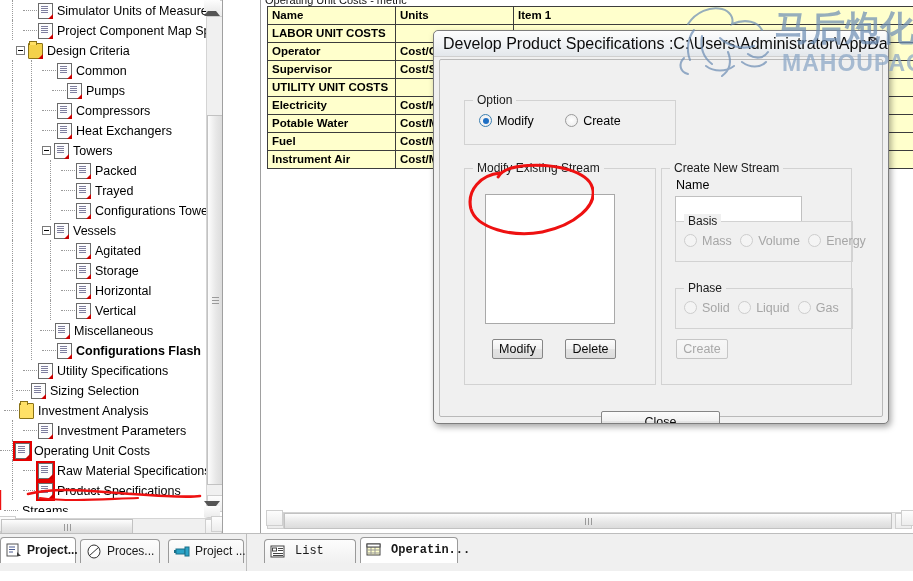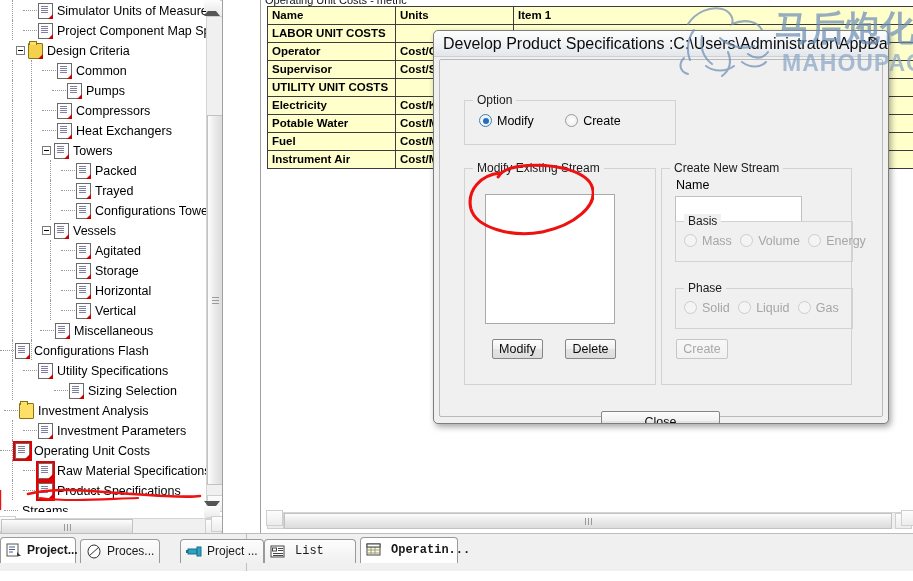--- a/index.html
+++ b/index.html
@@ -231,23 +231,23 @@
       <div class="tnode" style="padding-left: 42px;"><span class="vdot" style="left:12px"></span><span class="vdot" style="left:31px"></span><span class="tw"></span><span class="ico doc"></span><span class="lbl">Towers</span></div>
       <div class="tnode" style="padding-left: 61px;"><span class="vdot" style="left:12px"></span><span class="vdot" style="left:31px"></span><span class="vdot" style="left:50px"></span><span class="dotline"></span><span class="ico doc"></span><span class="lbl">Packed</span></div>
       <div class="tnode" style="padding-left: 61px;"><span class="vdot" style="left:12px"></span><span class="vdot" style="left:31px"></span><span class="vdot" style="left:50px"></span><span class="dotline"></span><span class="ico doc"></span><span class="lbl">Trayed</span></div>
       <div class="tnode" style="padding-left: 61px;"><span class="vdot" style="left:12px"></span><span class="vdot" style="left:31px"></span><span class="vdot" style="left:50px"></span><span class="dotline"></span><span class="ico doc"></span><span class="lbl">Configurations Towers</span></div>
       <div class="tnode" style="padding-left: 42px;"><span class="vdot" style="left:12px"></span><span class="vdot" style="left:31px"></span><span class="tw"></span><span class="ico doc"></span><span class="lbl">Vessels</span></div>
       <div class="tnode" style="padding-left: 61px;"><span class="vdot" style="left:12px"></span><span class="vdot" style="left:31px"></span><span class="vdot" style="left:50px"></span><span class="dotline"></span><span class="ico doc"></span><span class="lbl">Agitated</span></div>
       <div class="tnode" style="padding-left: 61px;"><span class="vdot" style="left:12px"></span><span class="vdot" style="left:31px"></span><span class="vdot" style="left:50px"></span><span class="dotline"></span><span class="ico doc"></span><span class="lbl">Storage</span></div>
       <div class="tnode" style="padding-left: 61px;"><span class="vdot" style="left:12px"></span><span class="vdot" style="left:31px"></span><span class="vdot" style="left:50px"></span><span class="dotline"></span><span class="ico doc"></span><span class="lbl">Horizontal</span></div>
       <div class="tnode" style="padding-left: 61px;"><span class="vdot" style="left:12px"></span><span class="vdot" style="left:31px"></span><span class="vdot" style="left:50px"></span><span class="dotline"></span><span class="ico doc"></span><span class="lbl">Vertical</span></div>
       <div class="tnode" style="padding-left: 40px;"><span class="vdot" style="left:12px"></span><span class="vdot" style="left:31px"></span><span class="dotline"></span><span class="ico doc"></span><span class="lbl">Miscellaneous</span></div>
-      <div class="tnode" style=""><span class="vdot" style="left:12px"></span><span class="vdot" style="left:31px"></span><span class="dotline"></span><span class="ico doc"></span><span class="lbl">Configurations Flash</span></div>
+      <div class="tnode" style="padding-left: 42px; font-weight: bold;"><span class="vdot" style="left:12px"></span><span class="vdot" style="left:31px"></span><span class="dotline"></span><span class="ico doc"></span><span class="lbl">Configurations Flash</span></div>
       <div class="tnode" style="padding-left: 23px;"><span class="vdot" style="left:12px"></span><span class="dotline"></span><span class="ico doc"></span><span class="lbl">Utility Specifications</span></div>
-      <div class="tnode" style="padding-left: 23px; text-align: center;"><span class="vdot" style="left:12px"></span><span class="dotline"></span><span class="ico doc"></span><span class="lbl">Sizing Selection</span></div>
+      <div class="tnode" style="padding-left: 16px;"><span class="vdot" style="left:12px"></span><span class="dotline"></span><span class="ico doc"></span><span class="lbl">Sizing Selection</span></div>
       <div class="tnode" style="padding-left: 4px;"><span class="dotline"></span><span class="ico folder"></span><span class="lbl">Investment Analysis</span></div>
       <div class="tnode" style="padding-left: 23px;"><span class="vdot" style="left:12px"></span><span class="dotline"></span><span class="ico doc"></span><span class="lbl">Investment Parameters</span></div>
       <div class="tnode" style=""><span class="vdot" style="left:12px"></span><span class="dotline"></span><span class="ico doc redbox"></span><span class="lbl">Operating Unit Costs</span></div>
       <div class="tnode" style="padding-left: 23px;"><span class="vdot" style="left:12px"></span><span class="dotline"></span><span class="ico doc redbox"></span><span class="lbl">Raw Material Specifications</span></div>
       <div class="tnode" style="padding-left: 23px;"><span class="vdot" style="left:12px"></span><span class="dotline"></span><span class="ico doc redbox"></span><span class="lbl">Product Specifications</span></div>
       <div class="tnode" style="padding-left: 4px;"><span class="dotline"></span><span style="display:inline-block;width:3px"></span><span class="lbl">Streams</span></div>
     </div>
 
   <div class="vscroll" style="left:206px;top:0;height:512px;">
     <div class="up">
@@ -441,21 +441,21 @@
   <div class="tabstrip" id="tabs-left" style="left:0;">
       <div class="tab active" style="left: 0px; width: 76px;"><span class="ti"><svg viewBox="0 0 16 15">
             <rect x="1" y="1" width="11" height="12" fill="#fff" stroke="#555"></rect>
             <path d="M3 4h6M3 6.5h6M3 9h4" stroke="#4b5b8f" stroke-width="1"></path>
             <path d="M11 9l4 4-4 0z" fill="#3c3c3c"></path>
           </svg></span><span>Project...</span></div>
       <div class="tab" style="left: 80px; width: 80px;"><span class="ti"><svg viewBox="0 0 16 15">
             <ellipse cx="8" cy="7.5" rx="6" ry="6.5" fill="#fff" stroke="#333"></ellipse>
             <path d="M3 12L13 3" stroke="#333"></path>
           </svg></span><span>Proces...</span></div>
-      <div class="tab" style="left: 180px; width: 84px;"><span class="ti"><svg viewBox="0 0 16 15">
+      <div class="tab" style="left: 168px; width: 76px;"><span class="ti"><svg viewBox="0 0 16 15">
             <rect x="2" y="5" width="9" height="5" fill="#2aa3c7" stroke="#1b6f88"></rect>
             <rect x="11" y="3" width="4" height="9" fill="#2aa3c7" stroke="#1b6f88"></rect>
             <rect x="0" y="6" width="2" height="3" fill="#1b6f88"></rect>
           </svg></span><span>Project ...</span></div>
     </div>
   <div class="tabstrip" id="tabs-right" style="left:264px;">
       <div class="tab mono" style="left: 0px; width: 92px;"><span class="ti"><svg viewBox="0 0 16 15">
             <rect x="1" y="2" width="13" height="11" fill="#fff" stroke="#444"></rect>
             <rect x="2.5" y="4" width="4" height="3" fill="#fff" stroke="#444"></rect>
             <path d="M8 4.5h5M8 6.5h5M3 9.5h10M3 11.5h10" stroke="#444"></path>

